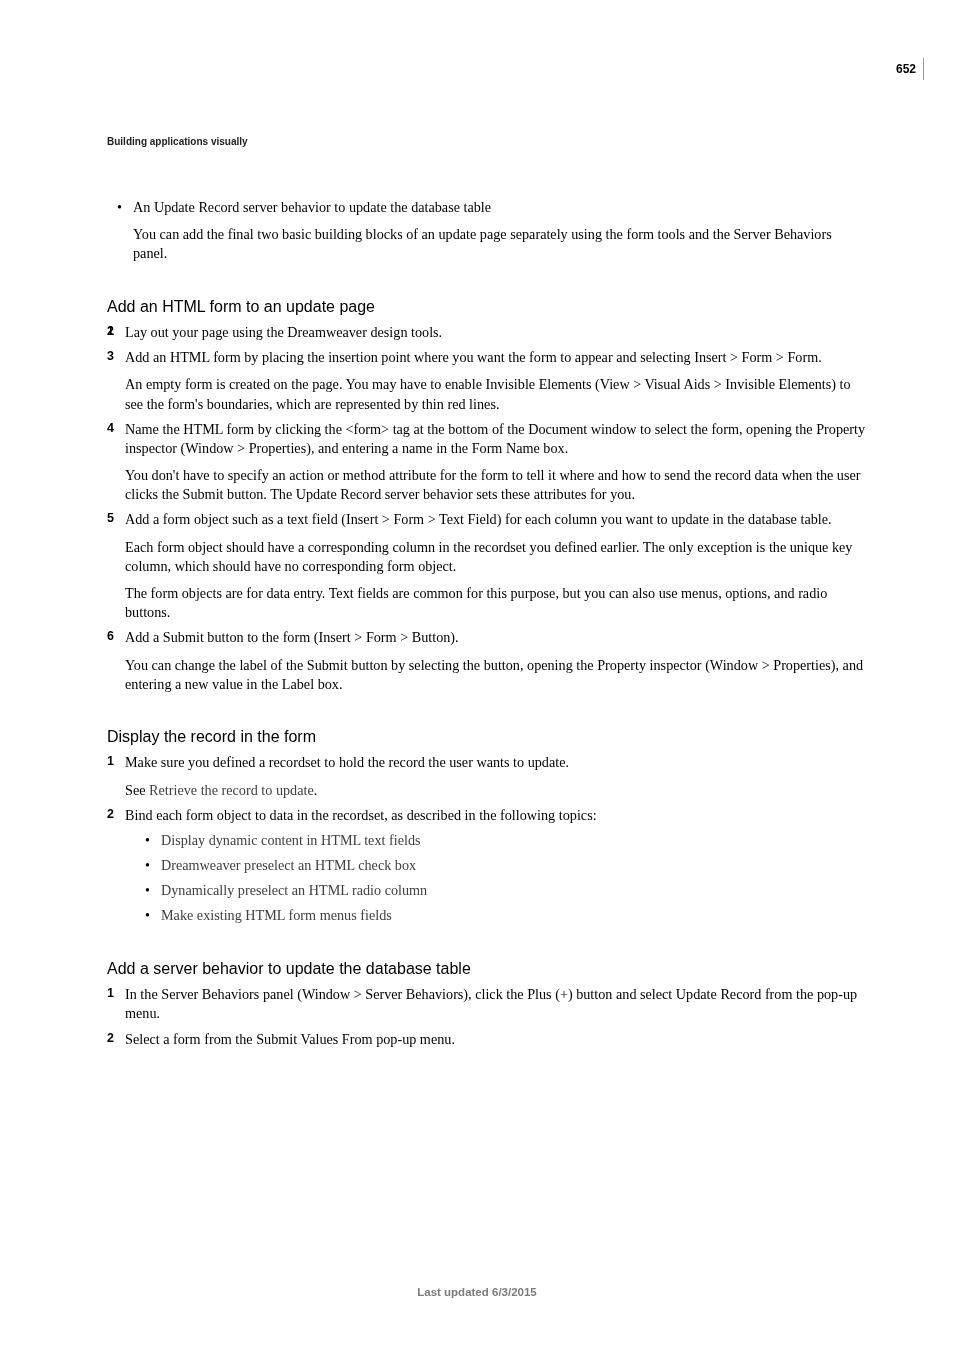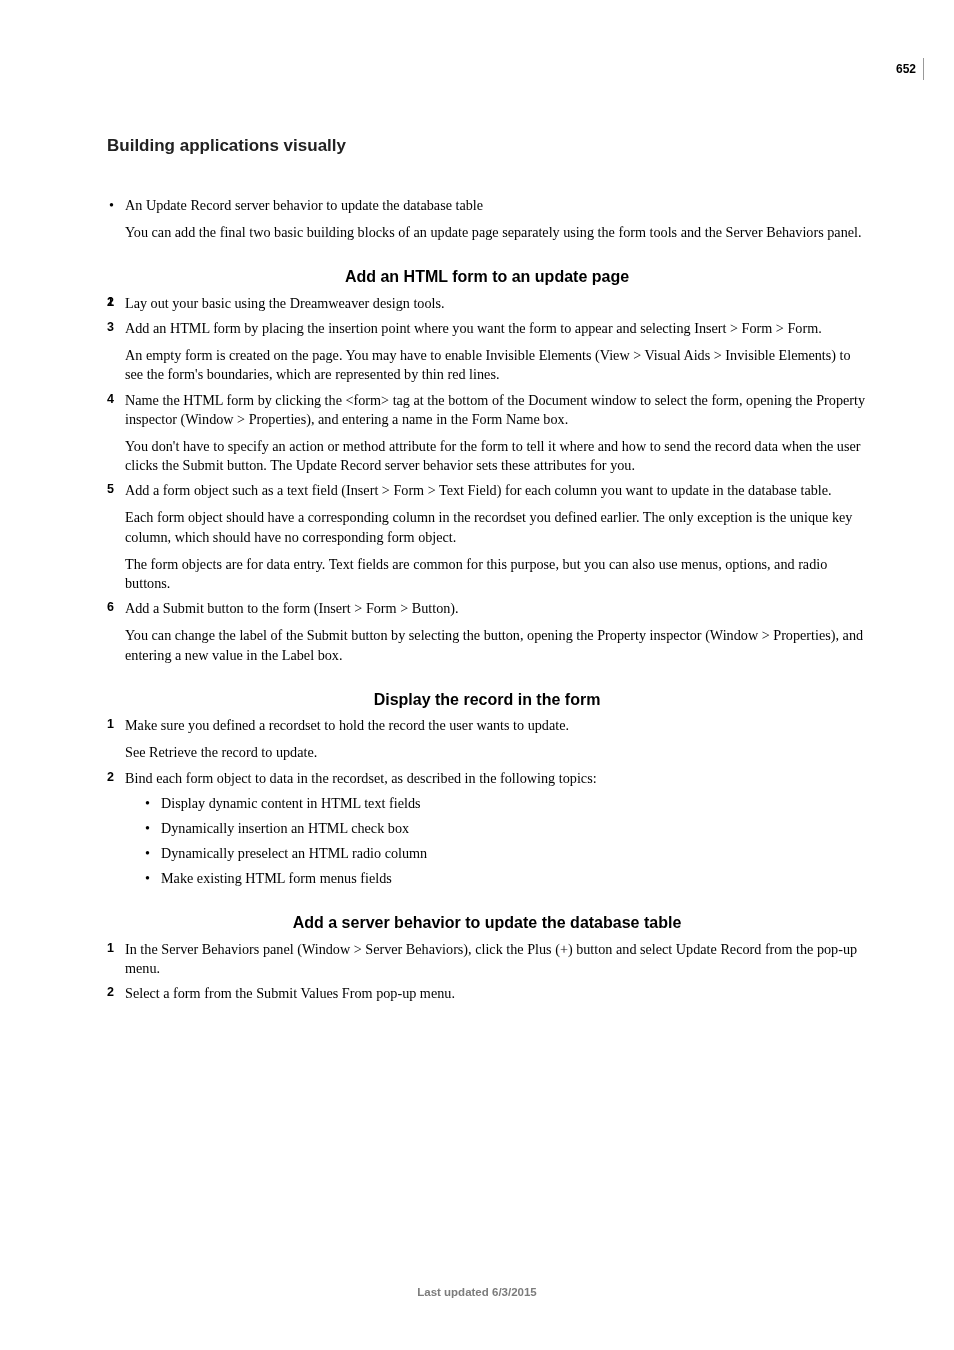--- a/index.html
+++ b/index.html
@@ -27,58 +27,57 @@
     width: 1px;
     height: 22px;
     background: #999;
   }
   .running-head {
     position: absolute;
     top: 136px;
     left: 107px;
     font-family: "Myriad Pro", "Segoe UI", Arial, sans-serif;
     font-weight: 700;
-    font-size: 17px;
+    font-size: 10px;
     color: #222;
   }
   .content {
     position: absolute;
     top: 190px;
     left: 107px;
     width: 760px;
     font-size: 14.2px;
     line-height: 1.35;
   }
   .h3 {
     font-family: "Myriad Pro", "Segoe UI", Arial, sans-serif;
-    font-weight: 700;
+    font-weight: 400;
     font-size: 16px;
-    margin-top: 24px;
+    margin-top: 32px;
     margin-bottom: 4px;
-    text-align: center;
   }
   .ol { list-style: none; padding: 0; margin: 0; }
   .ol > li { position: relative; padding-left: 18px; margin-top: 6px; }
   .ol > li > .num {
     position: absolute;
     left: 0; top: 0;
     font-family: "Myriad Pro", "Segoe UI", Arial, sans-serif;
     font-weight: 700;
     font-size: 12.5px;
   }
-  .ul { list-style: none; padding: 0; margin: 0; }
+  .ul { list-style: none; padding: 0; margin: 8px; }
   .ul > li { position: relative; padding-left: 18px; margin-top: 6px; }
   .ul > li::before {
     content: "•";
     position: absolute;
     left: 2px; top: 0;
   }
   .nested { margin-left: 18px; margin-top: 4px; }
   .para { margin-top: 8px; }
-  .link { color: #000000; }
+  .link { color: #404040; }
   .footer {
     position: absolute;
     left: 0; right: 0;
     bottom: 52px;
     text-align: center;
     font-family: "Myriad Pro", "Segoe UI", Arial, sans-serif;
     font-weight: 700;
     font-size: 11.5px;
     color: #7c7c7c;
     margin-top: 12px;
@@ -96,21 +95,21 @@
   <ul class="ul">
     <li>
       <span>An Update Record server behavior to update the database table</span>
       <div class="para">You can add the final two basic building blocks of an update page separately using the form tools and the Server Behaviors panel.</div>
     </li>
   </ul>
 
   <div class="h3">Add an HTML form to an update page</div>
   <ol class="ol">
     <li><span class="num">1</span></li>
-    <li><span class="num">2</span><span>Lay out your basic using the Dreamweaver design tools.</span></li>
+    <li><span class="num">2</span><span>Lay out your page using the Dreamweaver design tools.</span></li>
     <li><span class="num">3</span><span>Add an HTML form by placing the insertion point where you want the form to appear and selecting Insert &gt; Form &gt; Form.</span>
       <div class="para">An empty form is created on the page. You may have to enable Invisible Elements (View &gt; Visual Aids &gt; Invisible Elements) to see the form's boundaries, which are represented by thin red lines.</div>
     </li>
     <li><span class="num">4</span><span>Name the HTML form by clicking the &lt;form&gt; tag at the bottom of the Document window to select the form, opening the Property inspector (Window &gt; Properties), and entering a name in the Form Name box.</span>
       <div class="para">You don't have to specify an action or method attribute for the form to tell it where and how to send the record data when the user clicks the Submit button. The Update Record server behavior sets these attributes for you.</div>
     </li>
     <li><span class="num">5</span><span>Add a form object such as a text field (Insert &gt; Form &gt; Text Field) for each column you want to update in the database table.</span>
       <div class="para">Each form object should have a corresponding column in the recordset you defined earlier. The only exception is the unique key column, which should have no corresponding form object.</div>
       <div class="para">The form objects are for data entry. Text fields are common for this purpose, but you can also use menus, options, and radio buttons.</div>
     </li>
@@ -120,21 +119,21 @@
   </ol>
 
   <div class="h3">Display the record in the form</div>
   <ol class="ol">
     <li><span class="num">1</span><span>Make sure you defined a recordset to hold the record the user wants to update.</span>
       <div class="para"><span>See </span><span class="link">Retrieve the record to update</span><span>.</span></div>
     </li>
     <li><span class="num">2</span><span>Bind each form object to data in the recordset, as described in the following topics:</span>
       <ul class="ul nested">
         <li><span class="link">Display dynamic content in HTML text fields</span></li>
-        <li><span class="link">Dynamically insertion an HTML check box</span></li>
+        <li><span class="link">Dreamweaver preselect an HTML check box</span></li>
         <li><span class="link">Dynamically preselect an HTML radio column</span></li>
         <li><span class="link">Make existing HTML form menus fields</span></li>
       </ul>
     </li>
   </ol>
 
   <div class="h3">Add a server behavior to update the database table</div>
   <ol class="ol">
     <li><span class="num">1</span><span>In the Server Behaviors panel (Window &gt; Server Behaviors), click the Plus (+) button and select Update Record from the pop-up menu.</span>
     </li>

